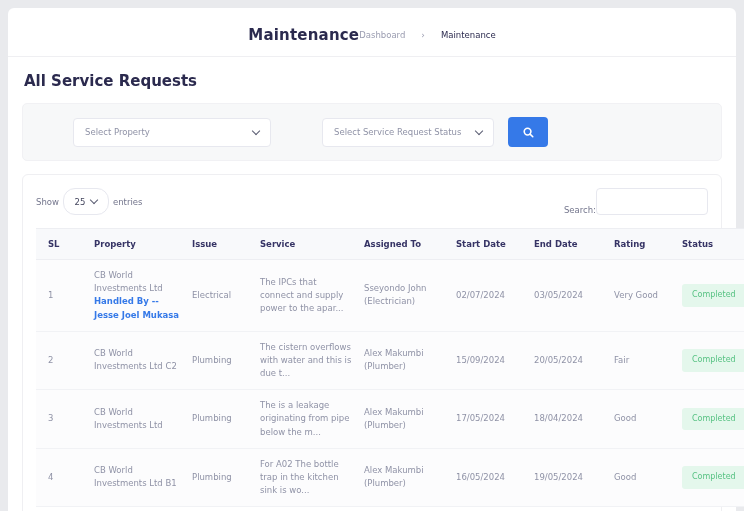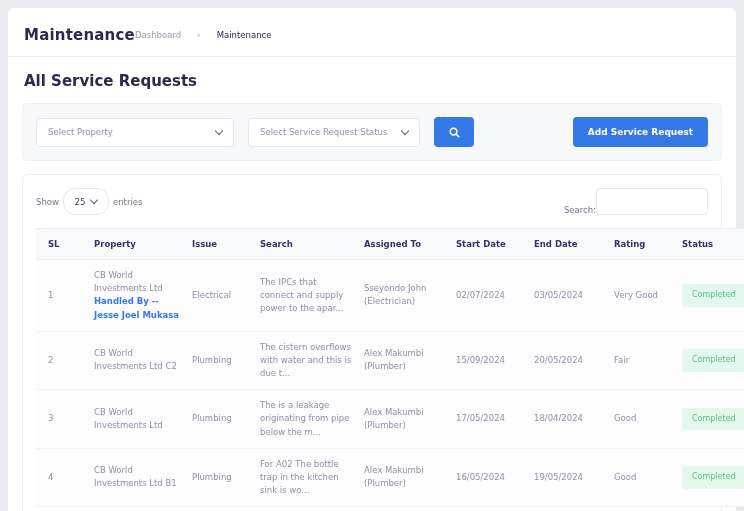--- a/index.html
+++ b/index.html
@@ -11,38 +11,38 @@
   }
   .panel{
     margin:8px 8px 0 8px;
     background:#ffffff;
     border-radius:6px 6px 0 0;
     padding:10px 14px 14px 14px;
     min-height:560px;
     box-sizing:border-box;
   }
   
-  .page-header{display:flex;align-items:center;justify-content:flex-start;padding:8px 2px 12px 2px;}
+  .page-header{display:flex;align-items:center;justify-content:center;padding:8px 2px 12px 2px;}
   .page-title{font-size:15px;font-weight:700;color:#2b2a4e;letter-spacing:.2px;}
   .breadcrumb{font-size:8.5px;color:#9a9cb0;display:flex;align-items:center;gap:16px;}
   .breadcrumb .bc-link{color:#9a9cb0;cursor:pointer;}
   .breadcrumb .bc-sep{color:#9a9cb0;font-size:9px;}
   .breadcrumb .bc-current{color:#2b2a4e;}
   .divider{border-bottom:1px solid #efeff2;margin:0 -14px;}
   .section-title{font-size:15px;font-weight:700;color:#2b2a4e;margin:15px 2px 0 2px;}
 
   
   .filter-card{
     margin-top:13px;background:#f7f8f9;border:1px solid #f1f1f4;border-radius:5px;
     padding:13px;display:flex;align-items:center;gap:14px;
   }
   .select-box{
     background:#fff;border:1px solid #e7e8ef;border-radius:4px;
     height:29px;display:flex;align-items:center;justify-content:space-between;
-    padding:0 11px;font-size:8.5px;color:#8f92a6;box-sizing:border-box;cursor:pointer;
+    padding:0 11px;font-size:8.5px;color:#8f92a6;box-sizing:border-box;cursor:pointer;margin-left:37px;
   }
   .select-property{width:198px;}
   .select-status{width:172px;}
   .chev{width:5px;height:5px;border-right:1.4px solid #5a5d72;border-bottom:1.4px solid #5a5d72;transform:rotate(45deg);margin-top:-3px;flex:0 0 auto;}
   .btn-search{
     width:40px;height:30px;background:#3579e8;border:none;border-radius:4px;
     display:flex;align-items:center;justify-content:center;cursor:pointer;
   }
   .btn-add{
     margin-left:auto;background:#3579e8;color:#fff;border:none;border-radius:4px;
@@ -118,21 +118,20 @@
       <span class="chev"></span>
     </div>
     <button class="btn-search">
       <span class="act">
         <svg width="13" height="13" viewBox="0 0 14 14">
             <circle cx="6" cy="6" r="3.6" fill="none" stroke="#ffffff" stroke-width="1.7"></circle>
             <line x1="8.7" y1="8.7" x2="11.6" y2="11.6" stroke="#ffffff" stroke-width="1.7" stroke-linecap="round"></line>
           </svg>
       </span>
     </button>
-    <button class="btn-add">Add Service Request</button>
   </div>
 
   <div class="table-card">
     <div class="table-controls">
       <div class="show-entries">
         <span>Show</span>
         <span class="page-size">
           <span>25</span>
           <span class="chev"></span>
         </span>
@@ -143,21 +142,21 @@
         <input class="search-input" type="text" value="" style="">
       </div>
     </div>
 
     <table>
       <thead>
         <tr>
           <th class="c-sl">SL</th>
           <th class="c-prop">Property</th>
           <th class="c-issue">Issue</th>
-          <th class="c-details">Search</th>
+          <th class="c-details">Service</th>
           <th class="c-assigned">Assigned To</th>
           <th class="c-start">Start Date</th>
           <th class="c-end">End Date</th>
           <th class="c-rating">Rating</th>
           <th class="c-status">Status</th>
 
         </tr>
       </thead>
       <tbody>
   <tr>

